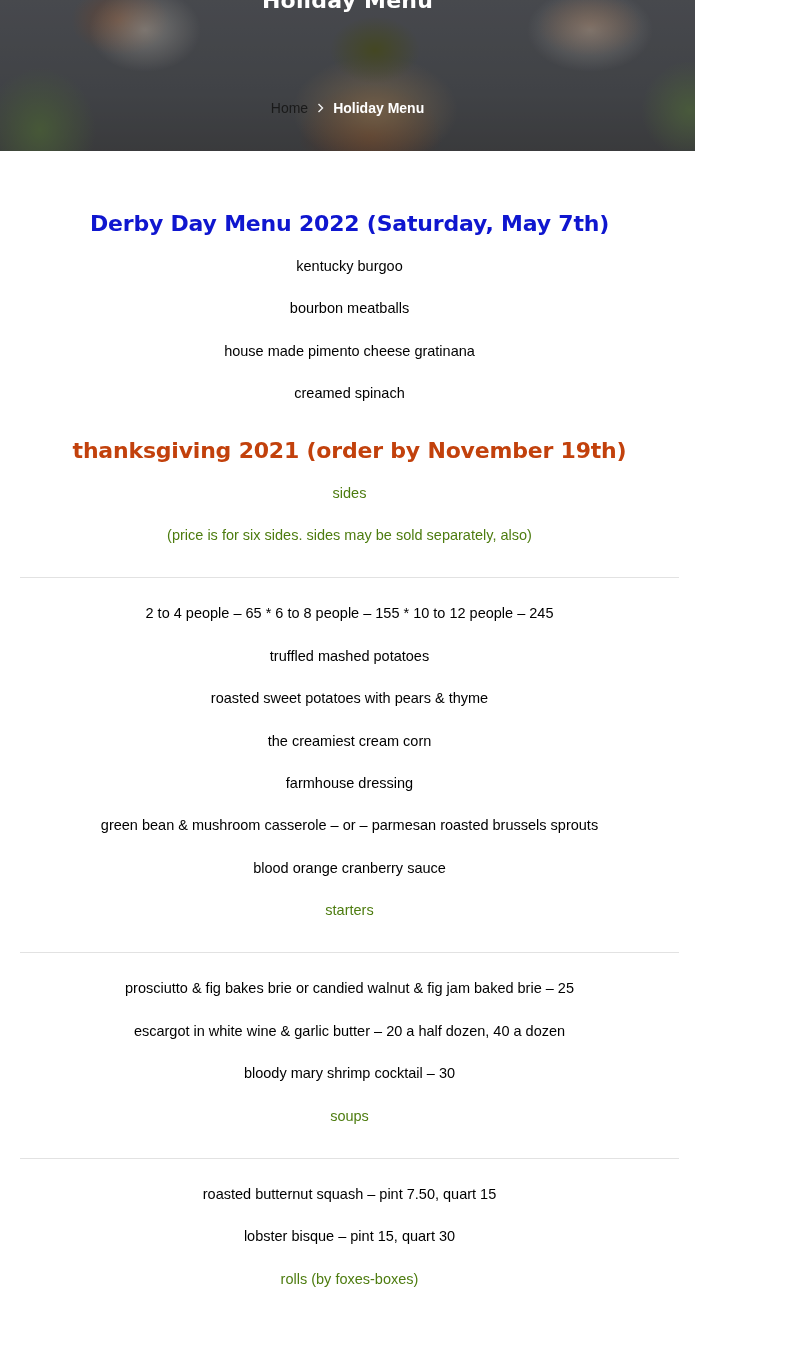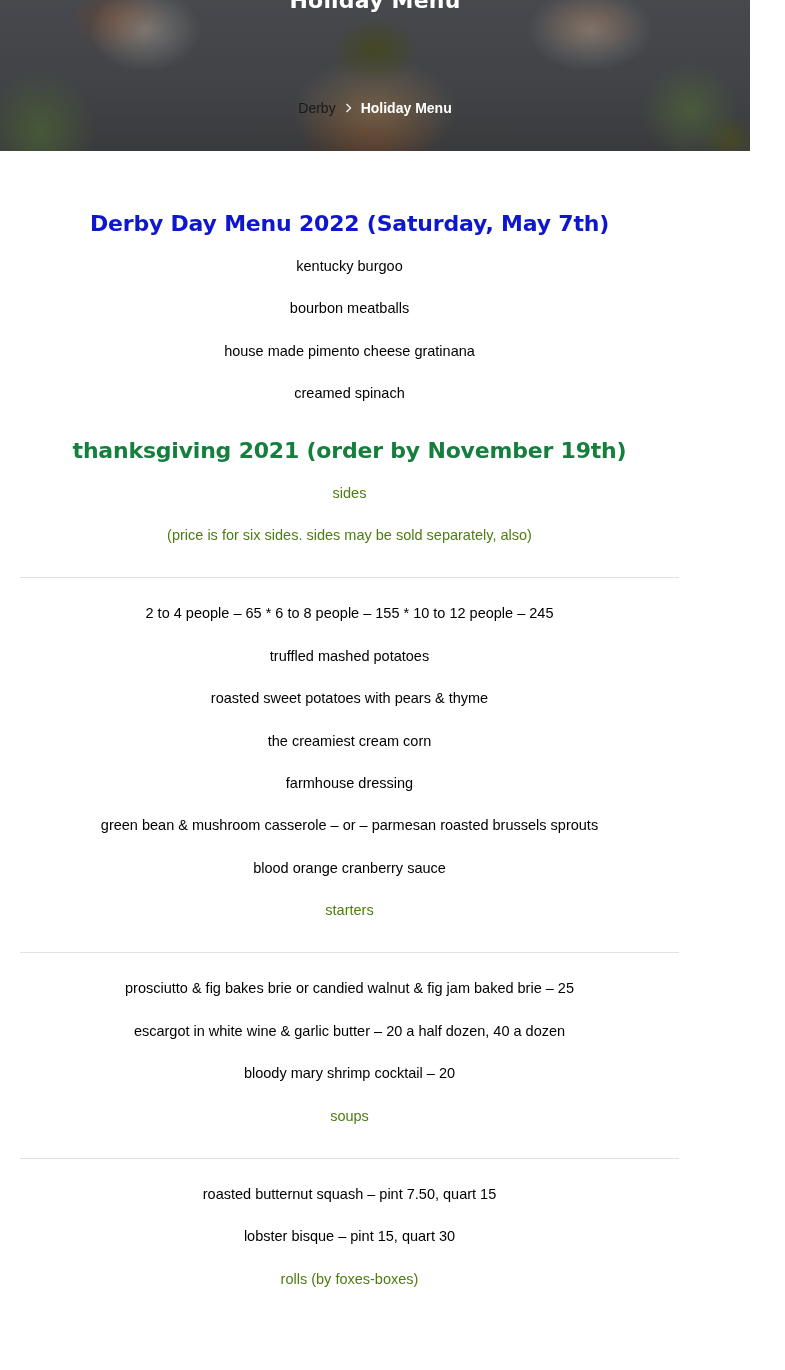--- a/index.html
+++ b/index.html
@@ -1,21 +1,21 @@
 <!DOCTYPE html>
 <html><head>
   <meta charset="utf-8">
   <style>
     * { box-sizing: border-box; margin: 0; padding: 0; }
     html, body { width: 785px; background: #ffffff; }
     body { font-family: "DejaVu Sans", sans-serif; color: #222; overflow-x: hidden; }
 
     .hero {
       position: relative;
-      width: 750px;
+      width: 695px;
       height: 151px;
       overflow: hidden;
       background:
         radial-gradient(ellipse 80px 60px at 145px 30px, rgba(230,225,215,0.55), transparent 70%),
         radial-gradient(ellipse 70px 50px at 120px 20px, rgba(160,90,50,0.7), transparent 70%),
         radial-gradient(ellipse 90px 60px at 590px 30px, rgba(225,222,215,0.55), transparent 70%),
         radial-gradient(ellipse 75px 45px at 590px 25px, rgba(150,85,45,0.7), transparent 70%),
         radial-gradient(ellipse 60px 45px at 375px 50px, rgba(90,95,35,0.95), transparent 75%),
         radial-gradient(ellipse 115px 75px at 375px 110px, rgba(170,140,100,0.85), transparent 72%),
         radial-gradient(ellipse 100px 70px at 370px 135px, rgba(120,60,30,0.8), transparent 72%),
@@ -52,21 +52,21 @@
 
     .content { width: 699px; padding: 0 20px; }
     .heading {
       text-align: center;
       font-family: "DejaVu Sans", sans-serif;
       font-weight: bold;
       font-size: 22px;
       letter-spacing: -0.2px;
     }
     .heading.derby { color: #0f16cf; margin-top: 58px; height: 30px; line-height: 30px; }
-    .heading.thanks { color: #15803d; margin-top: 21px; height: 30px; line-height: 30px; }
+    .heading.thanks { color: #c2410c; margin-top: 21px; height: 30px; line-height: 30px; }
 
     .line {
       text-align: center;
       font-family: "Liberation Sans", sans-serif;
       font-size: 14.5px;
       color: #000000;
       height: 42.4px;
       line-height: 42.4px;
       white-space: nowrap;
     }
@@ -77,21 +77,21 @@
       border-top: 1px solid #e2e2e2;
       margin: 21px 0 14px 0;
     }
   </style>
 </head>
 <body>
 
 <header class="hero">
   <h1 class="hero-title">Holiday Menu</h1>
   <nav class="breadcrumb">
-    <a class="crumb-home">Derby</a>
+    <a class="crumb-home">Home</a>
     <span class="crumb-sep">
       <svg width="7" height="10" viewBox="0 0 7 10">
           <path d="M1.5 1 L5.5 5 L1.5 9" fill="none" stroke="#f2f2f2" stroke-width="1.4"></path>
         </svg>
     </span>
     <span class="crumb-current">Holiday Menu</span>
   </nav>
 </header>
 
 <main class="content">
@@ -116,21 +116,21 @@
     <p class="line">farmhouse dressing</p>
     <p class="line">green bean &amp; mushroom casserole  – or – parmesan roasted brussels sprouts</p>
     <p class="line">blood orange cranberry sauce</p>
   </section>
 
   <section>
     <p class="line bold">starters</p>
     <hr class="divider">
     <p class="line">prosciutto &amp; fig bakes brie or candied walnut &amp; fig jam baked brie – 25</p>
     <p class="line">escargot in white wine &amp; garlic butter – 20 a half dozen, 40 a dozen</p>
-    <p class="line">bloody mary shrimp cocktail – 20</p>
+    <p class="line">bloody mary shrimp cocktail – 30</p>
   </section>
 
   <section>
     <p class="line bold">soups</p>
     <hr class="divider">
     <p class="line">roasted butternut squash – pint 7.50, quart 15</p>
     <p class="line">lobster bisque – pint 15, quart 30</p>
   </section>
 
   <section>

